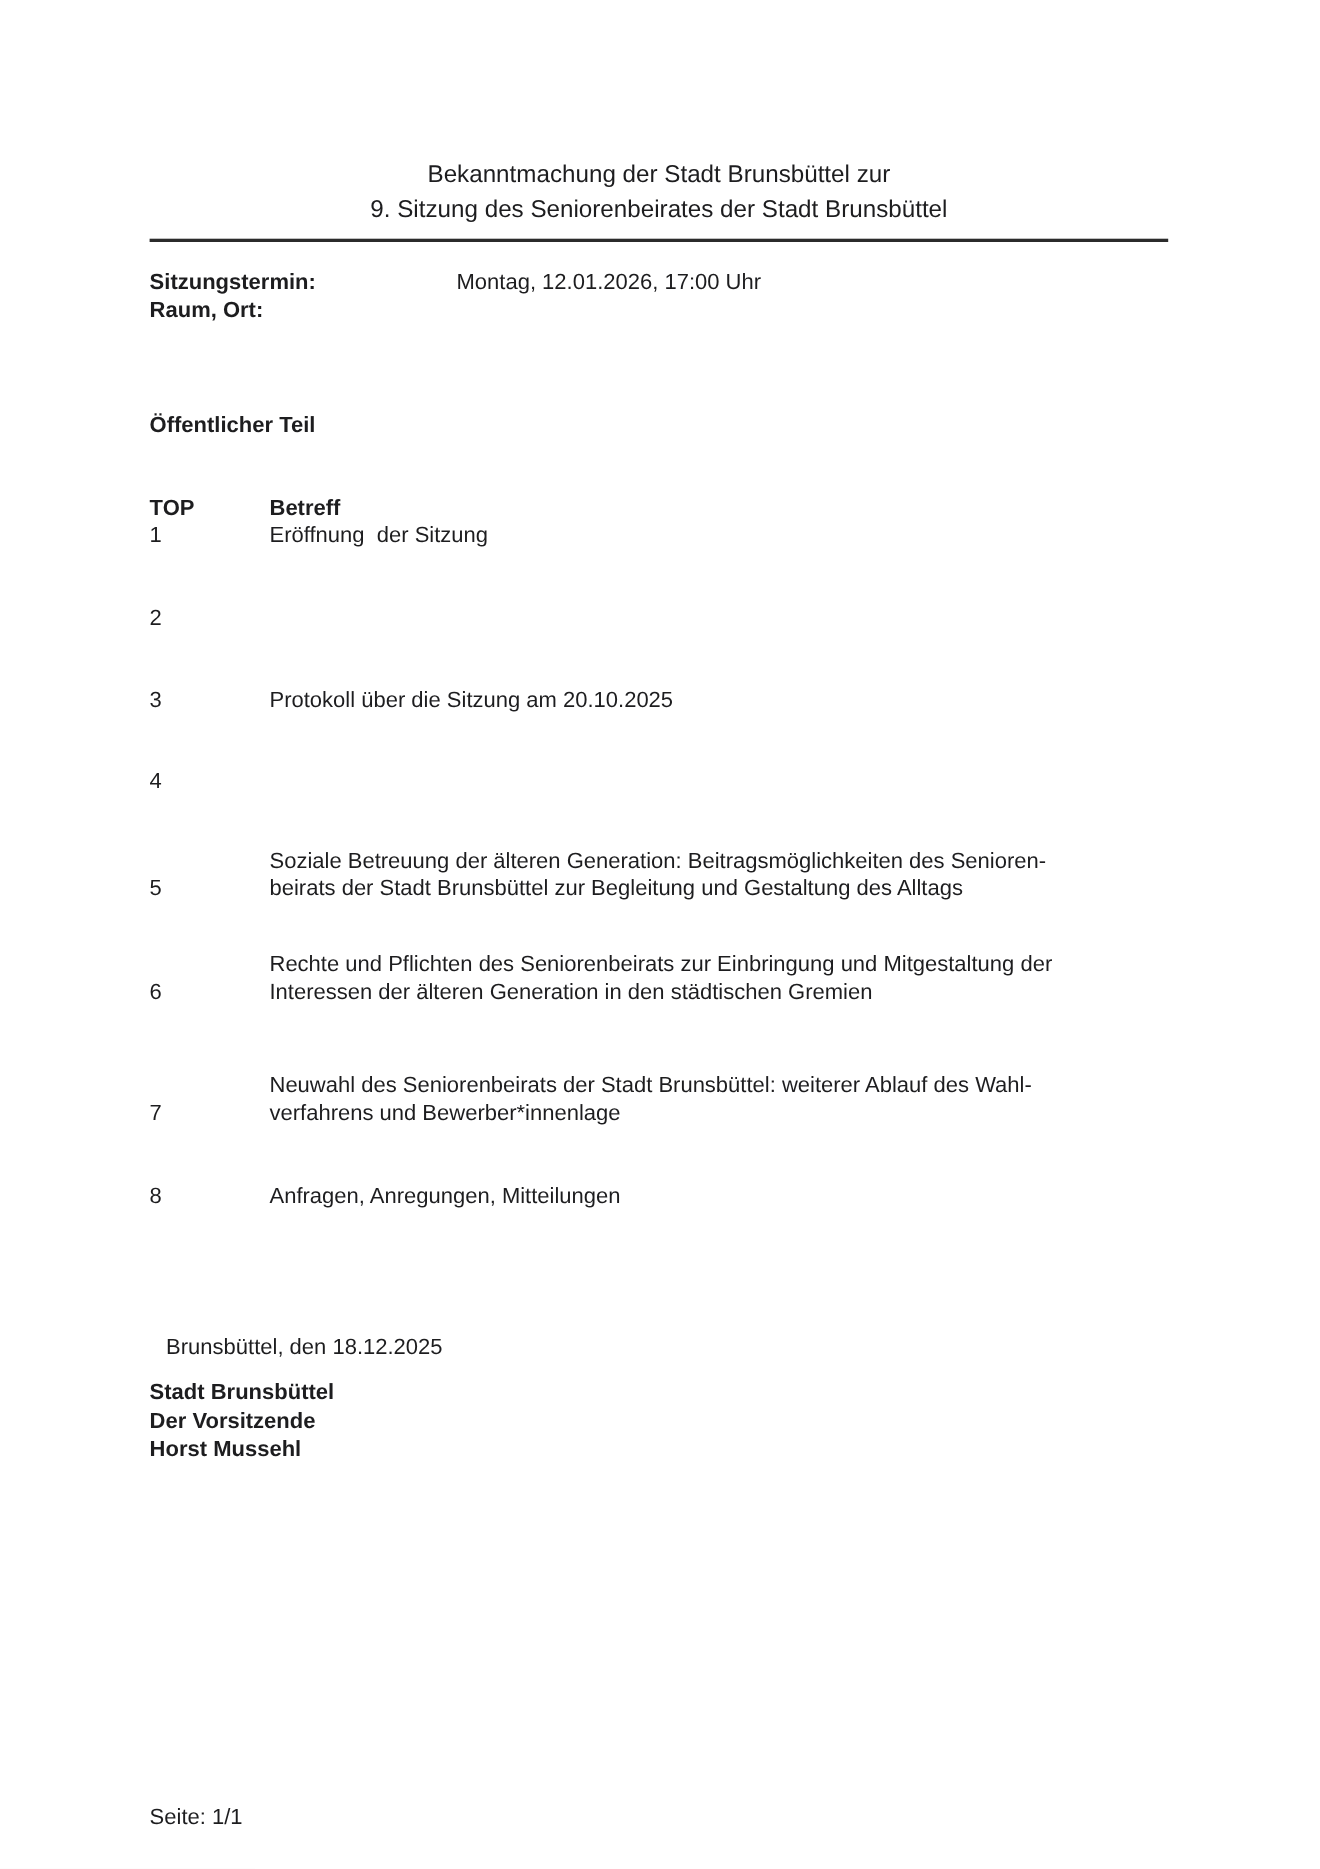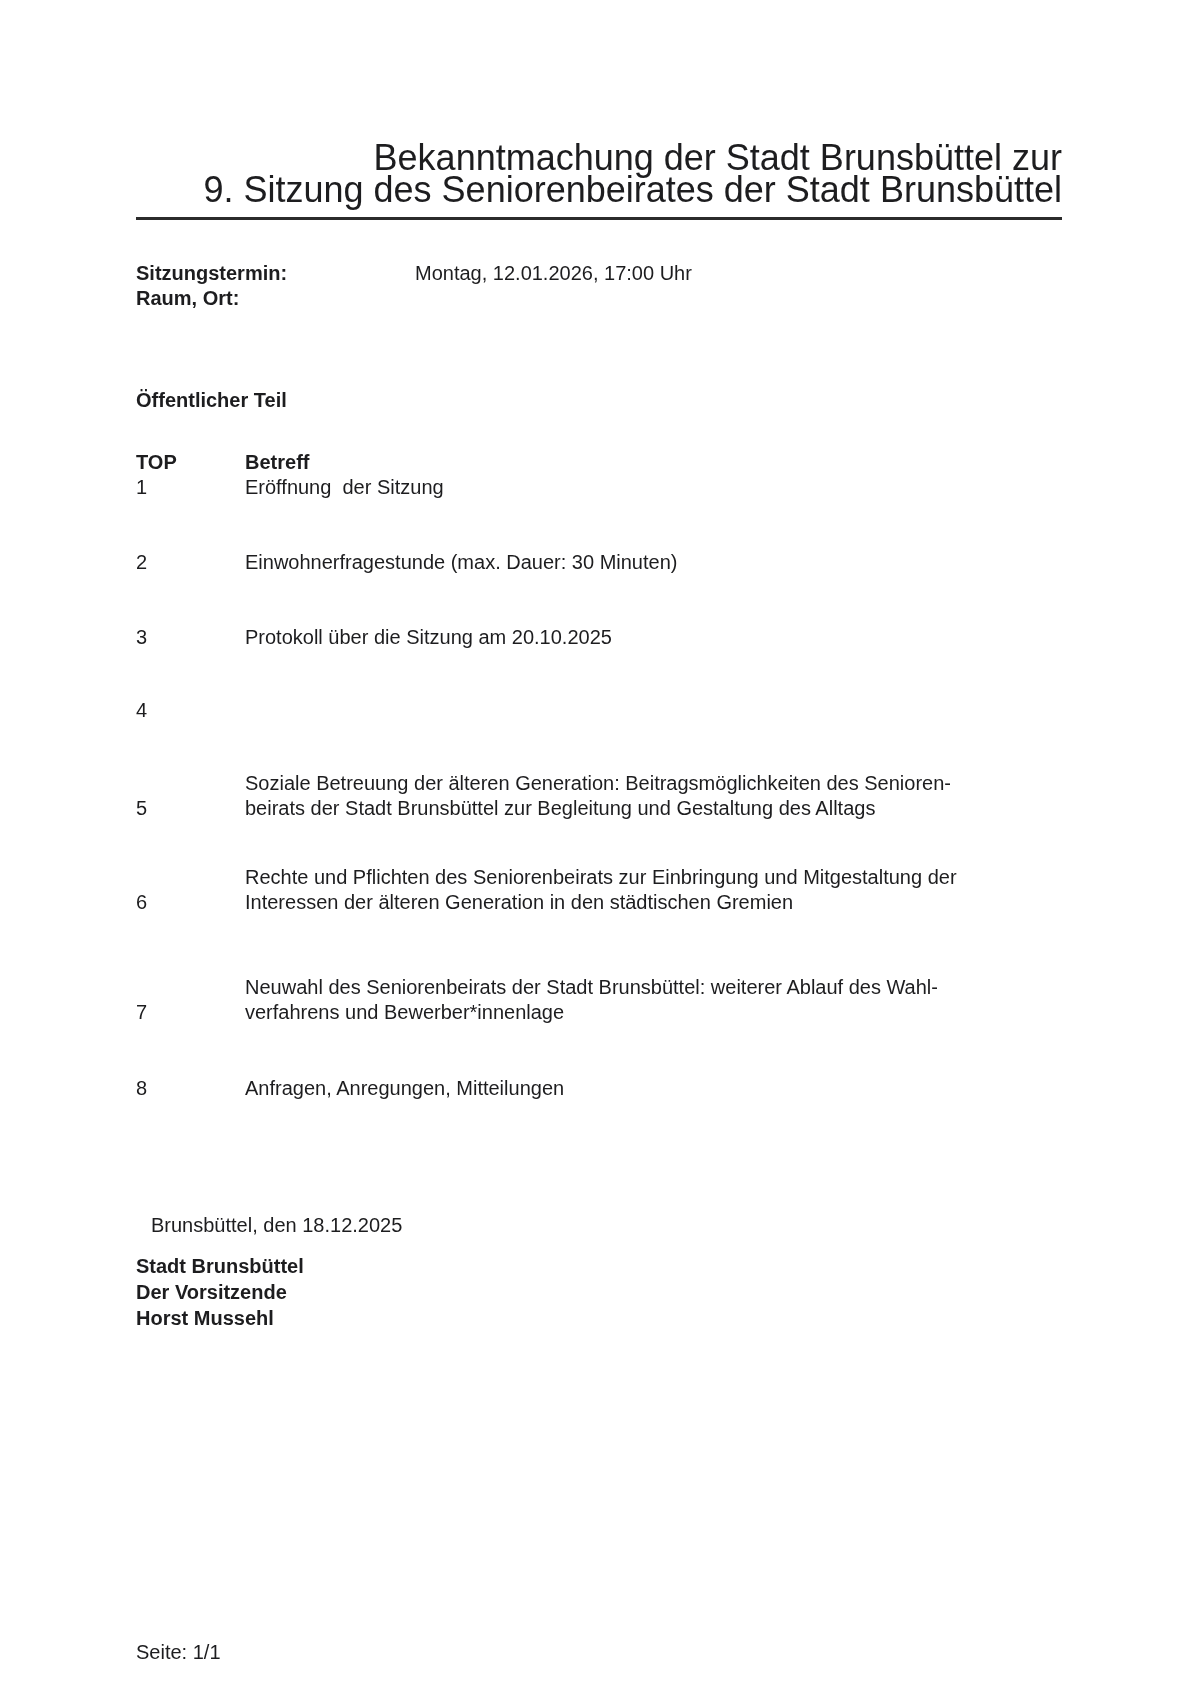--- a/index.html
+++ b/index.html
@@ -15,35 +15,35 @@
     margin:0 auto;
     background:var(--bg-color);
     color:var(--text-color);
     font-family:"Liberation Sans","DejaVu Sans",sans-serif;
     font-size:20px;line-height:25px;
     overflow:hidden;
   }
   
   .title-block{
     position:absolute;top:142px;left:136px;width:926px;
-    text-align:right;font-size:36px;line-height:32px;font-weight:400;margin:0;
+    text-align:center;font-size:22px;line-height:32px;font-weight:400;margin:0;
   }
   .title-line{display:block;}
   .title-rule{
     position:absolute;top:217px;left:136px;width:926px;height:3px;
     background:var(--rule-color);
   }
   
-  .meta-block{position:absolute;top:245px;left:136px;width:926px;margin-top:16px;}
+  .meta-block{position:absolute;top:245px;left:136px;width:926px;}
   .meta-row{display:flex;align-items:flex-start;}
   .meta-label{width:279px;flex:0 0 279px;font-weight:700;}
   .meta-value{white-space:pre-wrap;}
   
   .section-heading{
-    position:absolute;top:388px;left:136px;margin:0;
+    position:absolute;top:375px;left:136px;margin:0;
     font-size:20px;line-height:25px;font-weight:700;
   }
   
   .agenda-row{position:absolute;left:136px;width:940px;display:flex;align-items:flex-end;}
   .agenda-col-num{width:109px;flex:0 0 109px;}
   .agenda-col-subject{white-space:pre-wrap;width:831px;}
   .agenda-header .agenda-col-num,
   .agenda-header .agenda-col-subject{font-weight:700;}
   
   .place-date{position:absolute;top:1198px;left:136px;margin:15px;}
@@ -85,21 +85,20 @@
       <div class="agenda-col-subject">Betreff</div>
     </div>
     <div id="agenda-items">
     <div class="agenda-row" style="top: 475px;">
       <div class="agenda-col-num">1</div>
       <div class="agenda-col-subject">Eröffnung  der Sitzung</div>
     </div>
 
     <div class="agenda-row" style="top: 550px;">
       <div class="agenda-col-num">2</div>
-      <div class="agenda-col-subject">Einwohnerfragestunde (max. Dauer: 30 Minuten)</div>
     </div>
 
     <div class="agenda-row" style="top: 625px;">
       <div class="agenda-col-num">3</div>
       <div class="agenda-col-subject">Protokoll über die Sitzung am 20.10.2025</div>
     </div>
 
     <div class="agenda-row" style="top: 698px;">
       <div class="agenda-col-num">4</div>
     </div>

